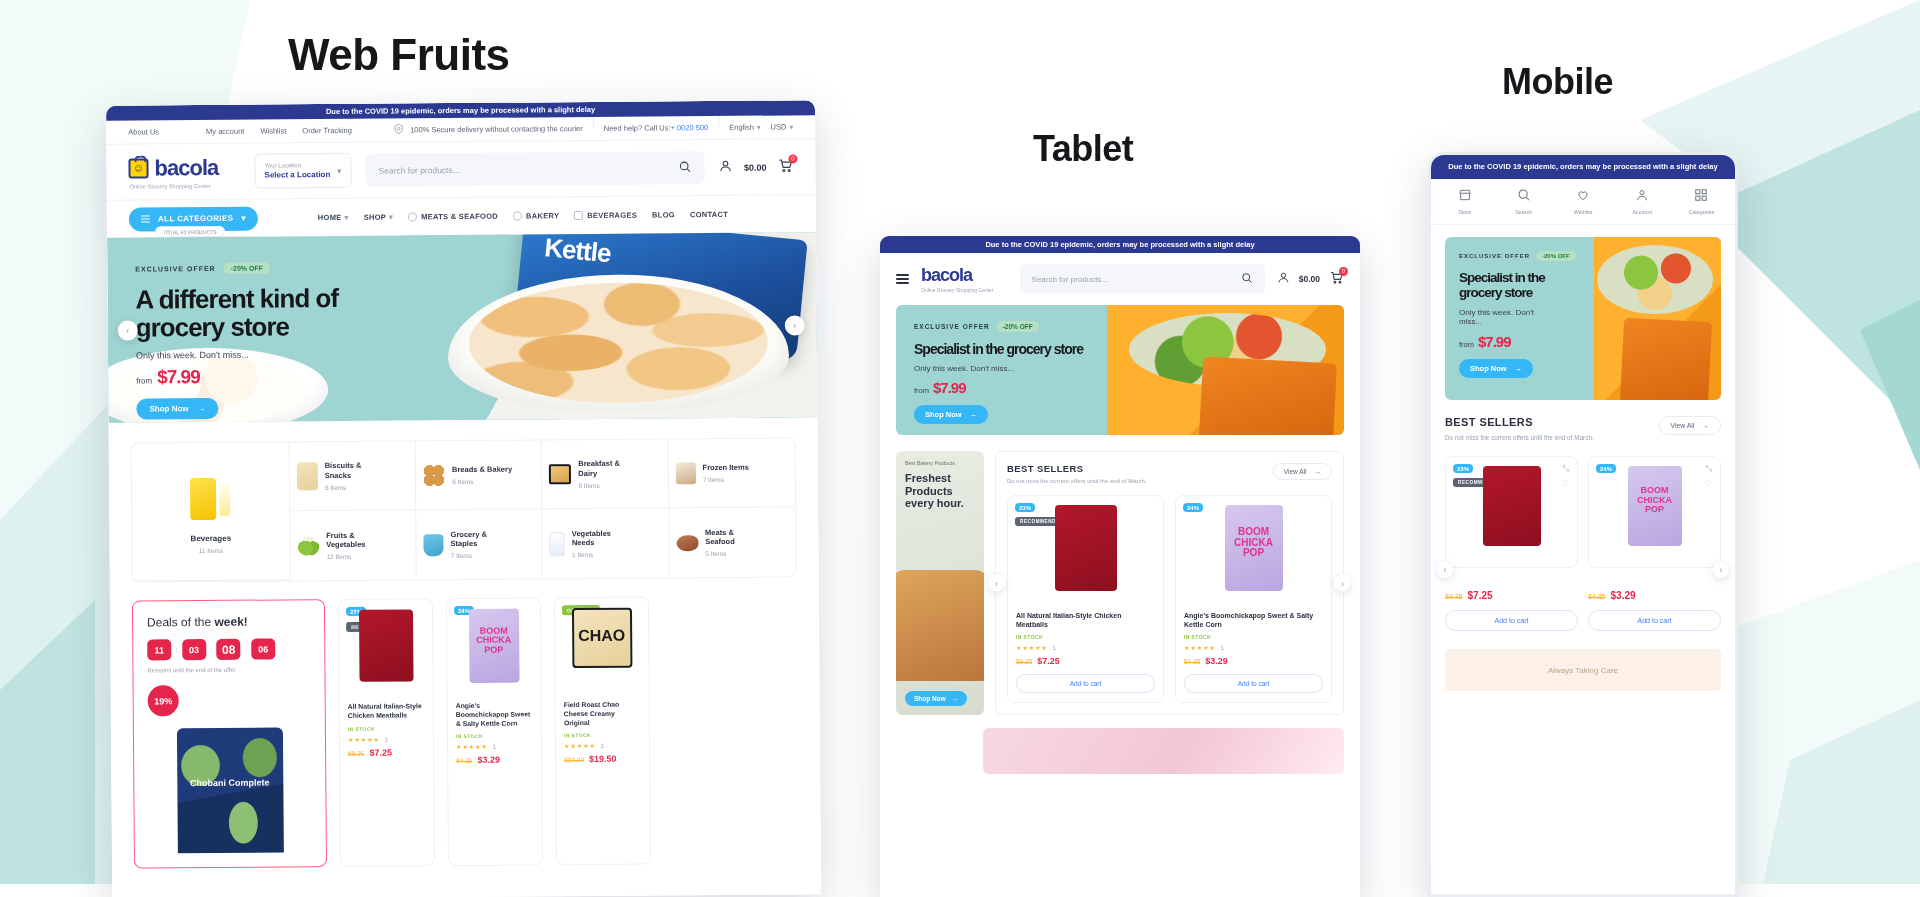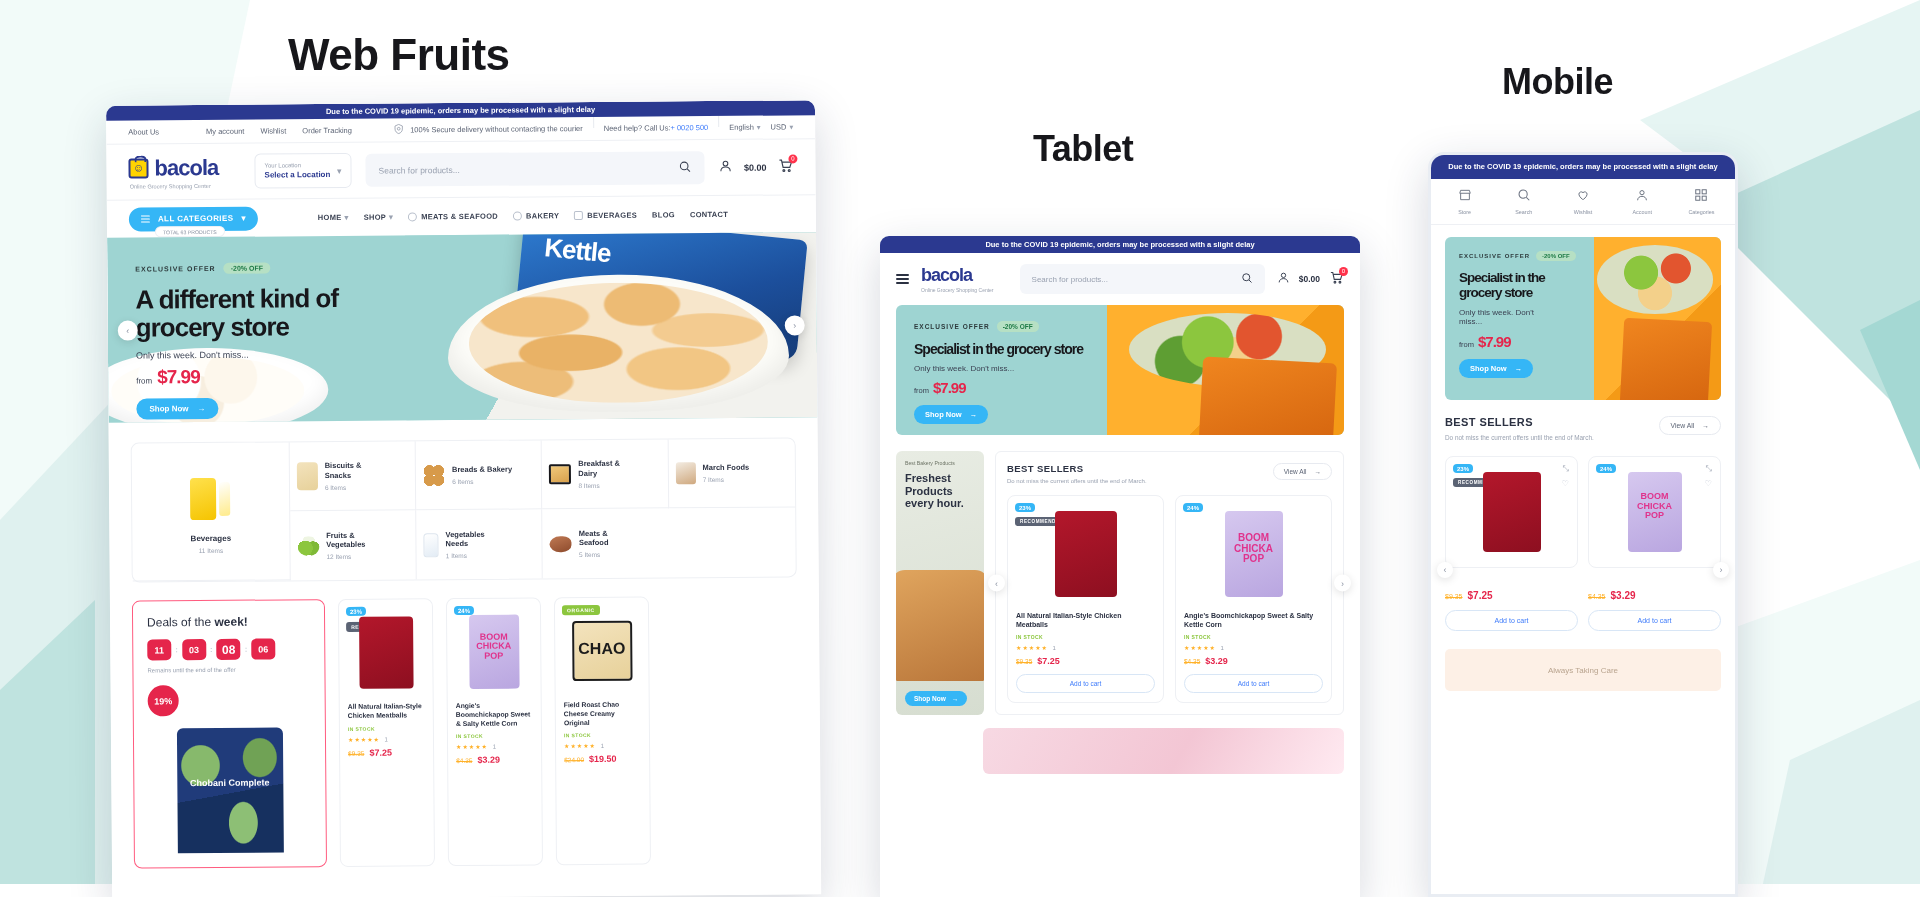--- a/index.html
+++ b/index.html
@@ -152,21 +152,21 @@
          align-items:center; justify-content:center; font-weight:bold; }
 
   
   .pcard { border:1px solid #eef0f4; border-radius:8px; position:relative; background:#fff; }
   .badge-disc { position:absolute; background:#35b6f6; color:#fff; border-radius:4px;
                 font-weight:bold; }
   .badge-rec { position:absolute; background:#5b6374; color:#fff; border-radius:3px;
                font-weight:bold; letter-spacing:.6px; }
   .badge-org { position:absolute; background:#8cc63e; color:#fff; border-radius:3px;
                font-weight:bold; letter-spacing:.6px; }
-  .pimg { width:100%; display:flex; align-items:center; justify-content:center; }
+  .pimg { width:100%; display:flex; align-items:flex-start; justify-content:center; }
   .ptitle { color:#2b3142; font-weight:600; line-height:1.3; }
   .pstock { color:#8cc63e; font-weight:bold; letter-spacing:.4px; }
   .stars { color:#ffb129; letter-spacing:1px; }
   .pprice { display:flex; align-items:baseline; }
   .pold { color:#ffb129; text-decoration:line-through; }
   .pnew { color:#e5254b; font-weight:bold; }
   .addcart { border:1px solid #d8e6f6; color:#3e7bfa; border-radius:30px; text-align:center; }
 
   
   .pkg { border-radius:4px; position:relative; overflow:hidden; }
@@ -399,33 +399,40 @@
             <span style="width:22px;height:20px;border:2px solid #17171b;border-radius:2px;background:linear-gradient(160deg,#f0c87a,#d8a14e);"></span>
             <span>
               <span class="cname" style="font-size:7.5px;display:block;max-width:54px;">Breakfast &amp; Dairy</span>
               <span class="citems" style="font-size:6.5px;display:block;margin-top:4px;">8 Items</span>
             </span>
           </div>
 
           <div class="catcell" style="padding:0 7px; gap:7px; border-right:none;">
             <span class="pkg" style="width:20px;height:22px;background:linear-gradient(160deg,#f3ece2,#cfa87e);border-radius:3px;"></span>
             <span>
-              <span class="cname" style="font-size:7.5px;display:block;max-width:54px;">March Foods</span>
+              <span class="cname" style="font-size:7.5px;display:block;max-width:54px;">Frozen Items</span>
               <span class="citems" style="font-size:6.5px;display:block;margin-top:4px;">7 Items</span>
             </span>
           </div>
 
           <div class="catcell" style="padding:0 7px; gap:7px; border-bottom:none;">
             <span style="width:22px;height:20px;border-radius:50%;background:radial-gradient(circle at 35% 60%,#8cc63e 0 40%,transparent 41%),radial-gradient(circle at 70% 62%,#7fb936 0 36%,transparent 37%),radial-gradient(circle at 52% 28%,#eef5e2 0 34%,transparent 35%);"></span>
             <span>
               <span class="cname" style="font-size:7.5px;display:block;max-width:54px;">Fruits &amp; Vegetables</span>
               <span class="citems" style="font-size:6.5px;display:block;margin-top:4px;">12 Items</span>
             </span>
           </div>
 
+          <div class="catcell" style="padding:0 7px; gap:7px; border-bottom:none;">
+            <span style="width:20px;height:22px;border-radius:4px 4px 8px 8px;background:linear-gradient(160deg,#6ec6e8,#3ea4cf);"></span>
+            <span>
+              <span class="cname" style="font-size:7.5px;display:block;max-width:54px;">Grocery &amp; Staples</span>
+              <span class="citems" style="font-size:6.5px;display:block;margin-top:4px;">7 Items</span>
+            </span>
+          </div>
 
           <div class="catcell" style="padding:0 7px; gap:7px; border-bottom:none;">
             <span style="width:15px;height:24px;border-radius:4px 4px 3px 3px;background:linear-gradient(160deg,#ffffff,#e3ecf5);border:1px solid #dde5ee;"></span>
             <span>
               <span class="cname" style="font-size:7.5px;display:block;max-width:54px;">Vegetables Needs</span>
               <span class="citems" style="font-size:6.5px;display:block;margin-top:4px;">1 Items</span>
             </span>
           </div>
 
           <div class="catcell" style="padding:0 7px; gap:7px; border-right:none; border-bottom:none;">

